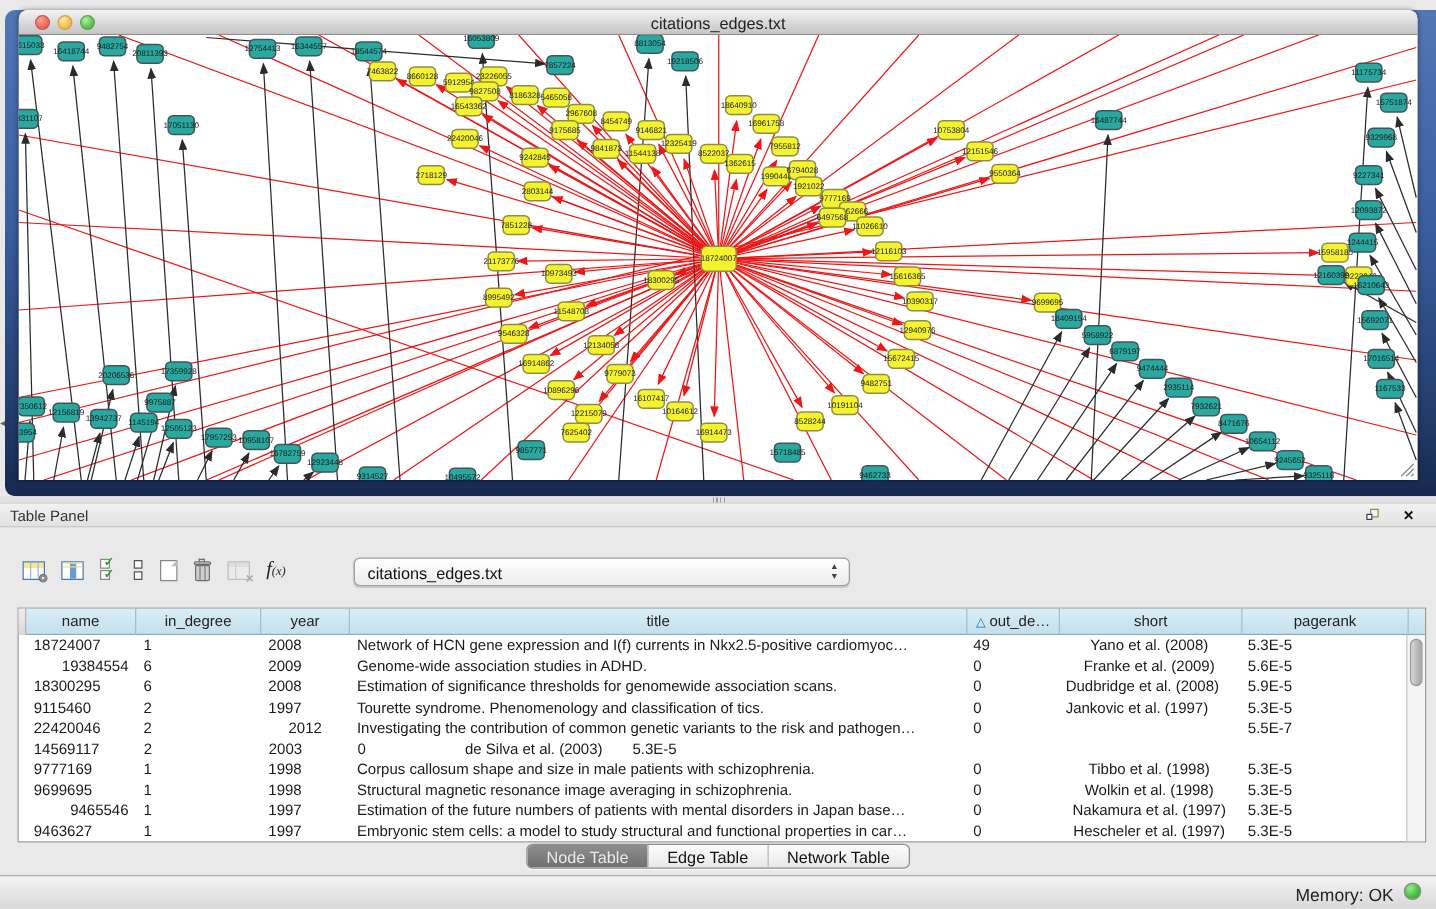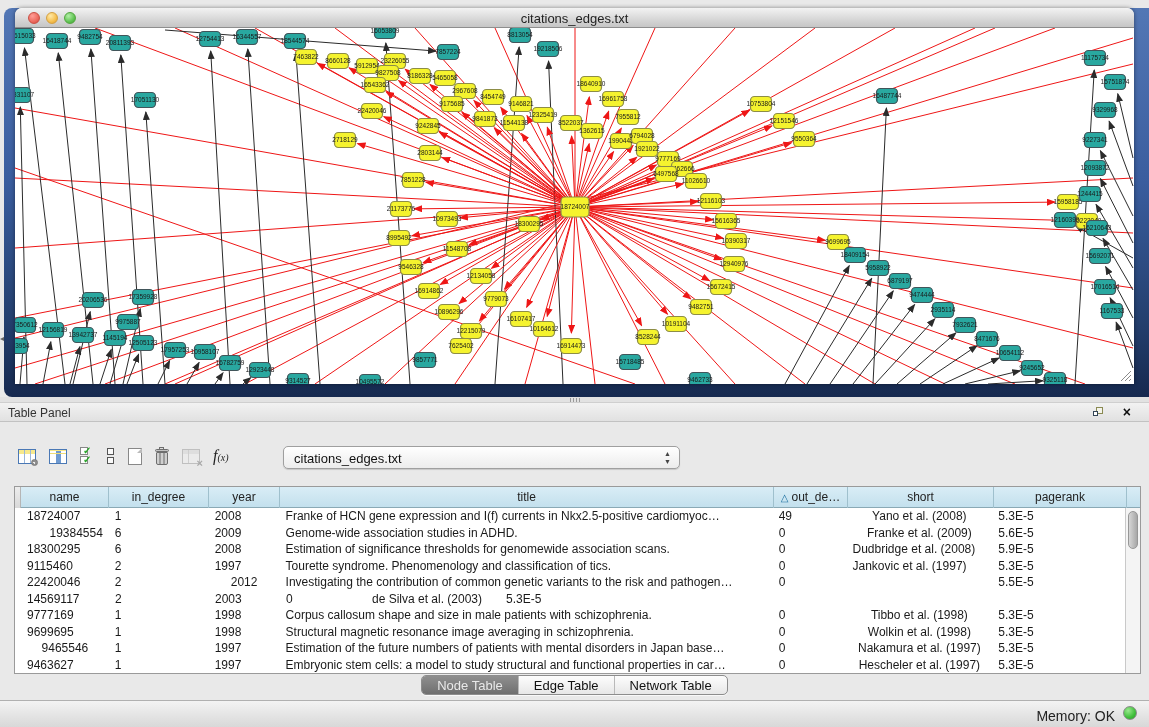--- a/index.html
+++ b/index.html
@@ -589,21 +589,21 @@
           <div class="th" style="width: 74px;"><span class="sort">△</span>out_de…</div>
           <div class="th" style="width: 146px;">short</div>
           <div class="th" style="width: 133px;">pagerank</div>
         </div>
       <div class="tbl-rows" id="tbl-rows">
           <div class="tr">
             <div class="td" style="width: 6px; padding: 0px;"></div>
             <div class="td" style="width: 88px; text-align: left;">18724007</div>
             <div class="td" style="width: 100px; text-align: left;">1</div>
             <div class="td" style="width: 71px; text-align: left;">2008</div>
-            <div class="td" style="width: 494px; text-align: left;">Franke of HCN gene expression and I(f) currents in Nkx2.5-positive cardiomyoc…</div>
+            <div class="td" style="width: 494px; text-align: left;">Network of HCN gene expression and I(f) currents in Nkx2.5-positive cardiomyoc…</div>
             <div class="td" style="width: 74px; text-align: left;">49</div>
             <div class="td" style="width: 146px; text-align: center;">Yano et al. (2008)</div>
             <div class="td" style="width: 133px; text-align: left;">5.3E-5</div>
           </div>
           <div class="tr">
             <div class="td" style="width: 6px; padding: 0px;"></div>
             <div class="td" style="width: 88px; text-align: right;">19384554</div>
             <div class="td" style="width: 100px; text-align: left;">6</div>
             <div class="td" style="width: 71px; text-align: left;">2009</div>
             <div class="td" style="width: 494px; text-align: left;">Genome-wide association studies in ADHD.</div>
@@ -632,21 +632,21 @@
             <div class="td" style="width: 133px; text-align: left;">5.3E-5</div>
           </div>
           <div class="tr">
             <div class="td" style="width: 6px; padding: 0px;"></div>
             <div class="td" style="width: 88px; text-align: left;">22420046</div>
             <div class="td" style="width: 100px; text-align: left;">2</div>
             <div class="td" style="width: 71px; text-align: center;">2012</div>
             <div class="td" style="width: 494px; text-align: left;">Investigating the contribution of common genetic variants to the risk and pathogen…</div>
             <div class="td" style="width: 74px; text-align: left;">0</div>
             <div class="td" style="width: 146px; text-align: center; margin-top: 24px;">Stergiakouli et al. (2012)</div>
-            <div class="td" style="width: 133px; text-align: left;">5.5E-5</div>
+            <div class="td" style="width: 133px; text-align: left;">5.5E-7</div>
           </div>
           <div class="tr">
             <div class="td" style="width: 6px; padding: 0px;"></div>
             <div class="td" style="width: 88px; text-align: left;">14569117</div>
             <div class="td" style="width: 100px; text-align: left;">2</div>
             <div class="td" style="width: 71px; text-align: left;">2003</div>
             <div class="td" style="width: 74px; text-align: left;">0</div>
             <div class="td" style="width: 146px; text-align: center;">de Silva et al. (2003)</div>
             <div class="td" style="width: 133px; text-align: left;">5.3E-5</div>
           </div>
@@ -665,21 +665,21 @@
             <div class="td" style="width: 88px; text-align: left;">9699695</div>
             <div class="td" style="width: 100px; text-align: left;">1</div>
             <div class="td" style="width: 71px; text-align: left;">1998</div>
             <div class="td" style="width: 494px; text-align: left;">Structural magnetic resonance image averaging in schizophrenia.</div>
             <div class="td" style="width: 74px; text-align: left;">0</div>
             <div class="td" style="width: 146px; text-align: center;">Wolkin et al. (1998)</div>
             <div class="td" style="width: 133px; text-align: left;">5.3E-5</div>
           </div>
           <div class="tr">
             <div class="td" style="width: 6px; padding: 0px;"></div>
-            <div class="td" style="width: 88px; text-align: center;">9465546</div>
+            <div class="td" style="width: 88px; text-align: right;">9465546</div>
             <div class="td" style="width: 100px; text-align: left;">1</div>
             <div class="td" style="width: 71px; text-align: left;">1997</div>
             <div class="td" style="width: 494px; text-align: left;">Estimation of the future numbers of patients with mental disorders in Japan base…</div>
             <div class="td" style="width: 74px; text-align: left;">0</div>
             <div class="td" style="width: 146px; text-align: center;">Nakamura et al. (1997)</div>
             <div class="td" style="width: 133px; text-align: left;">5.3E-5</div>
           </div>
           <div class="tr">
             <div class="td" style="width: 6px; padding: 0px;"></div>
             <div class="td" style="width: 88px; text-align: left;">9463627</div>

